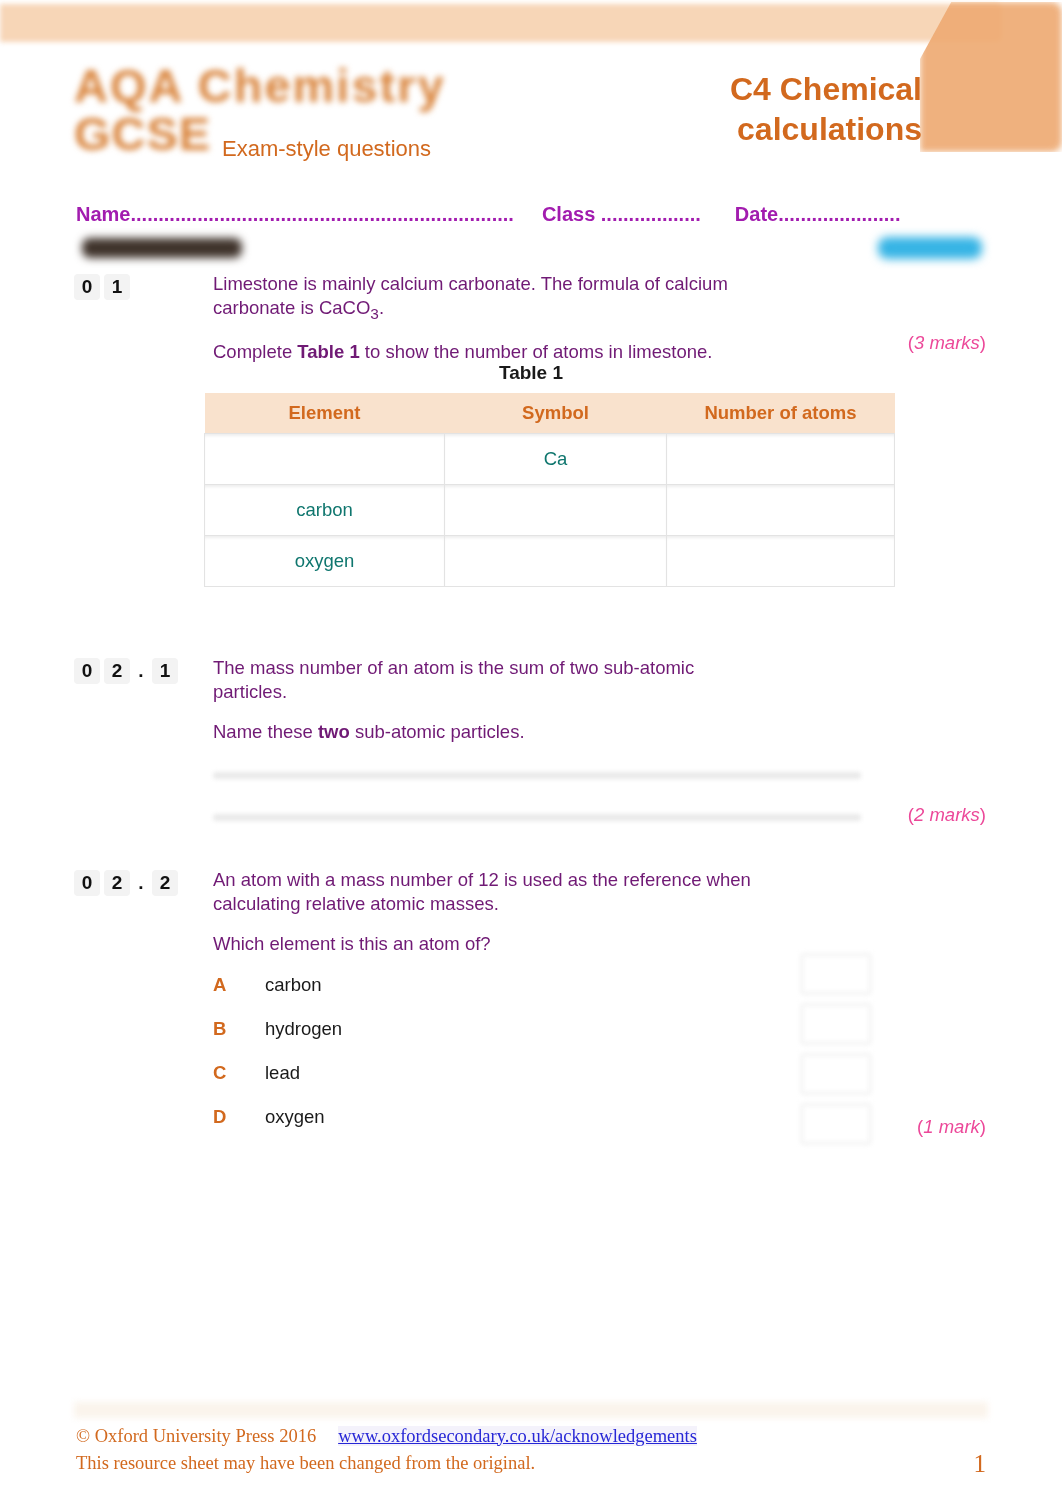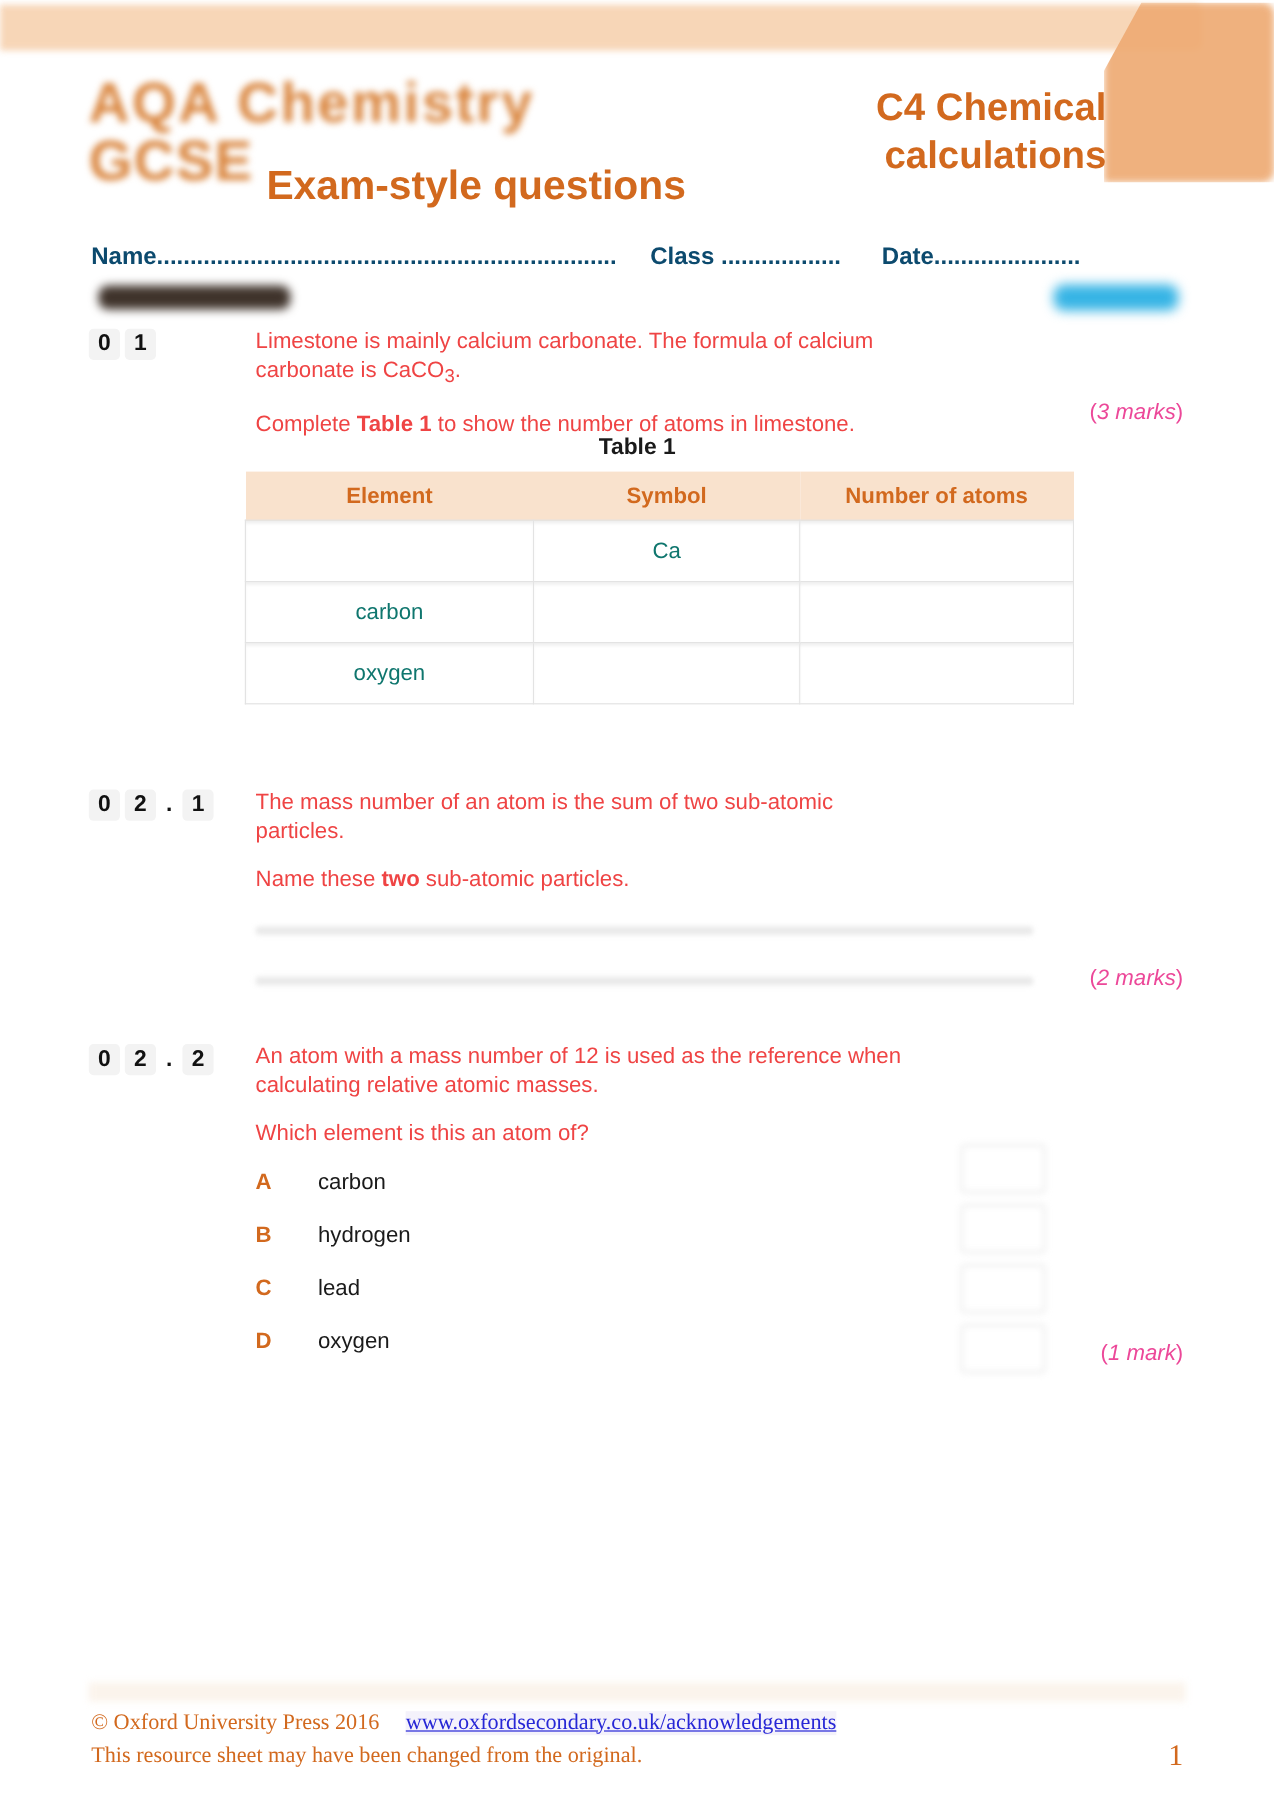--- a/index.html
+++ b/index.html
@@ -51,43 +51,43 @@
     font-weight: bold;
     line-height: 1.02;
   }
   .logo-line1 { font-size: 47px; letter-spacing: 1px; }
   .logo-line2 { font-size: 47px; letter-spacing: 1px; }
   .logo-aqa   { letter-spacing: 2px; }
 
   .exam-style {
     position: absolute;
     left: 222px; top: 88px;
-    font-size: 34px;
-    font-weight: bold;
+    font-size: 22px;
+    font-weight: normal;
     color: #d2691e;
   }
   .doc-title {
     position: absolute;
     right: 140px; top: 22px;
     width: 340px;
     text-align: right;
     font-size: 32px;
     font-weight: bold;
     color: #d2691e;
     line-height: 1.24;
   }
 
   
   .ncd-row {
     position: absolute;
     left: 76px; top: 203px;
     width: 912px;
     font-size: 20px;
     font-weight: bold;
-    color: #0c4a6e;
+    color: #a21caf;
     white-space: nowrap;
   }
   .ncd-row .gap-a { display: inline-block; width: 28px; }
   .ncd-row .gap-b { display: inline-block; width: 34px; }
 
   
   .redact-dark {
     position: absolute;
     left: 82px; top: 238px;
     width: 160px; height: 20px;
@@ -133,21 +133,21 @@
     width: 14px;
     background: transparent;
   }
 
   .qbody {
     position: absolute;
     left: 213px;
     width: 600px;
     font-size: 18.5px;
     line-height: 1.31;
-    color: #ef4444;
+    color: #701a75;
   }
   .qbody p { margin: 0 0 16px 0; }
   .qbody p:last-child { margin-bottom: 0; }
   .qbody b { font-weight: bold; }
 
   .marks {
     position: absolute;
     right: 76px;
     font-size: 18.5px;
     font-style: italic;

